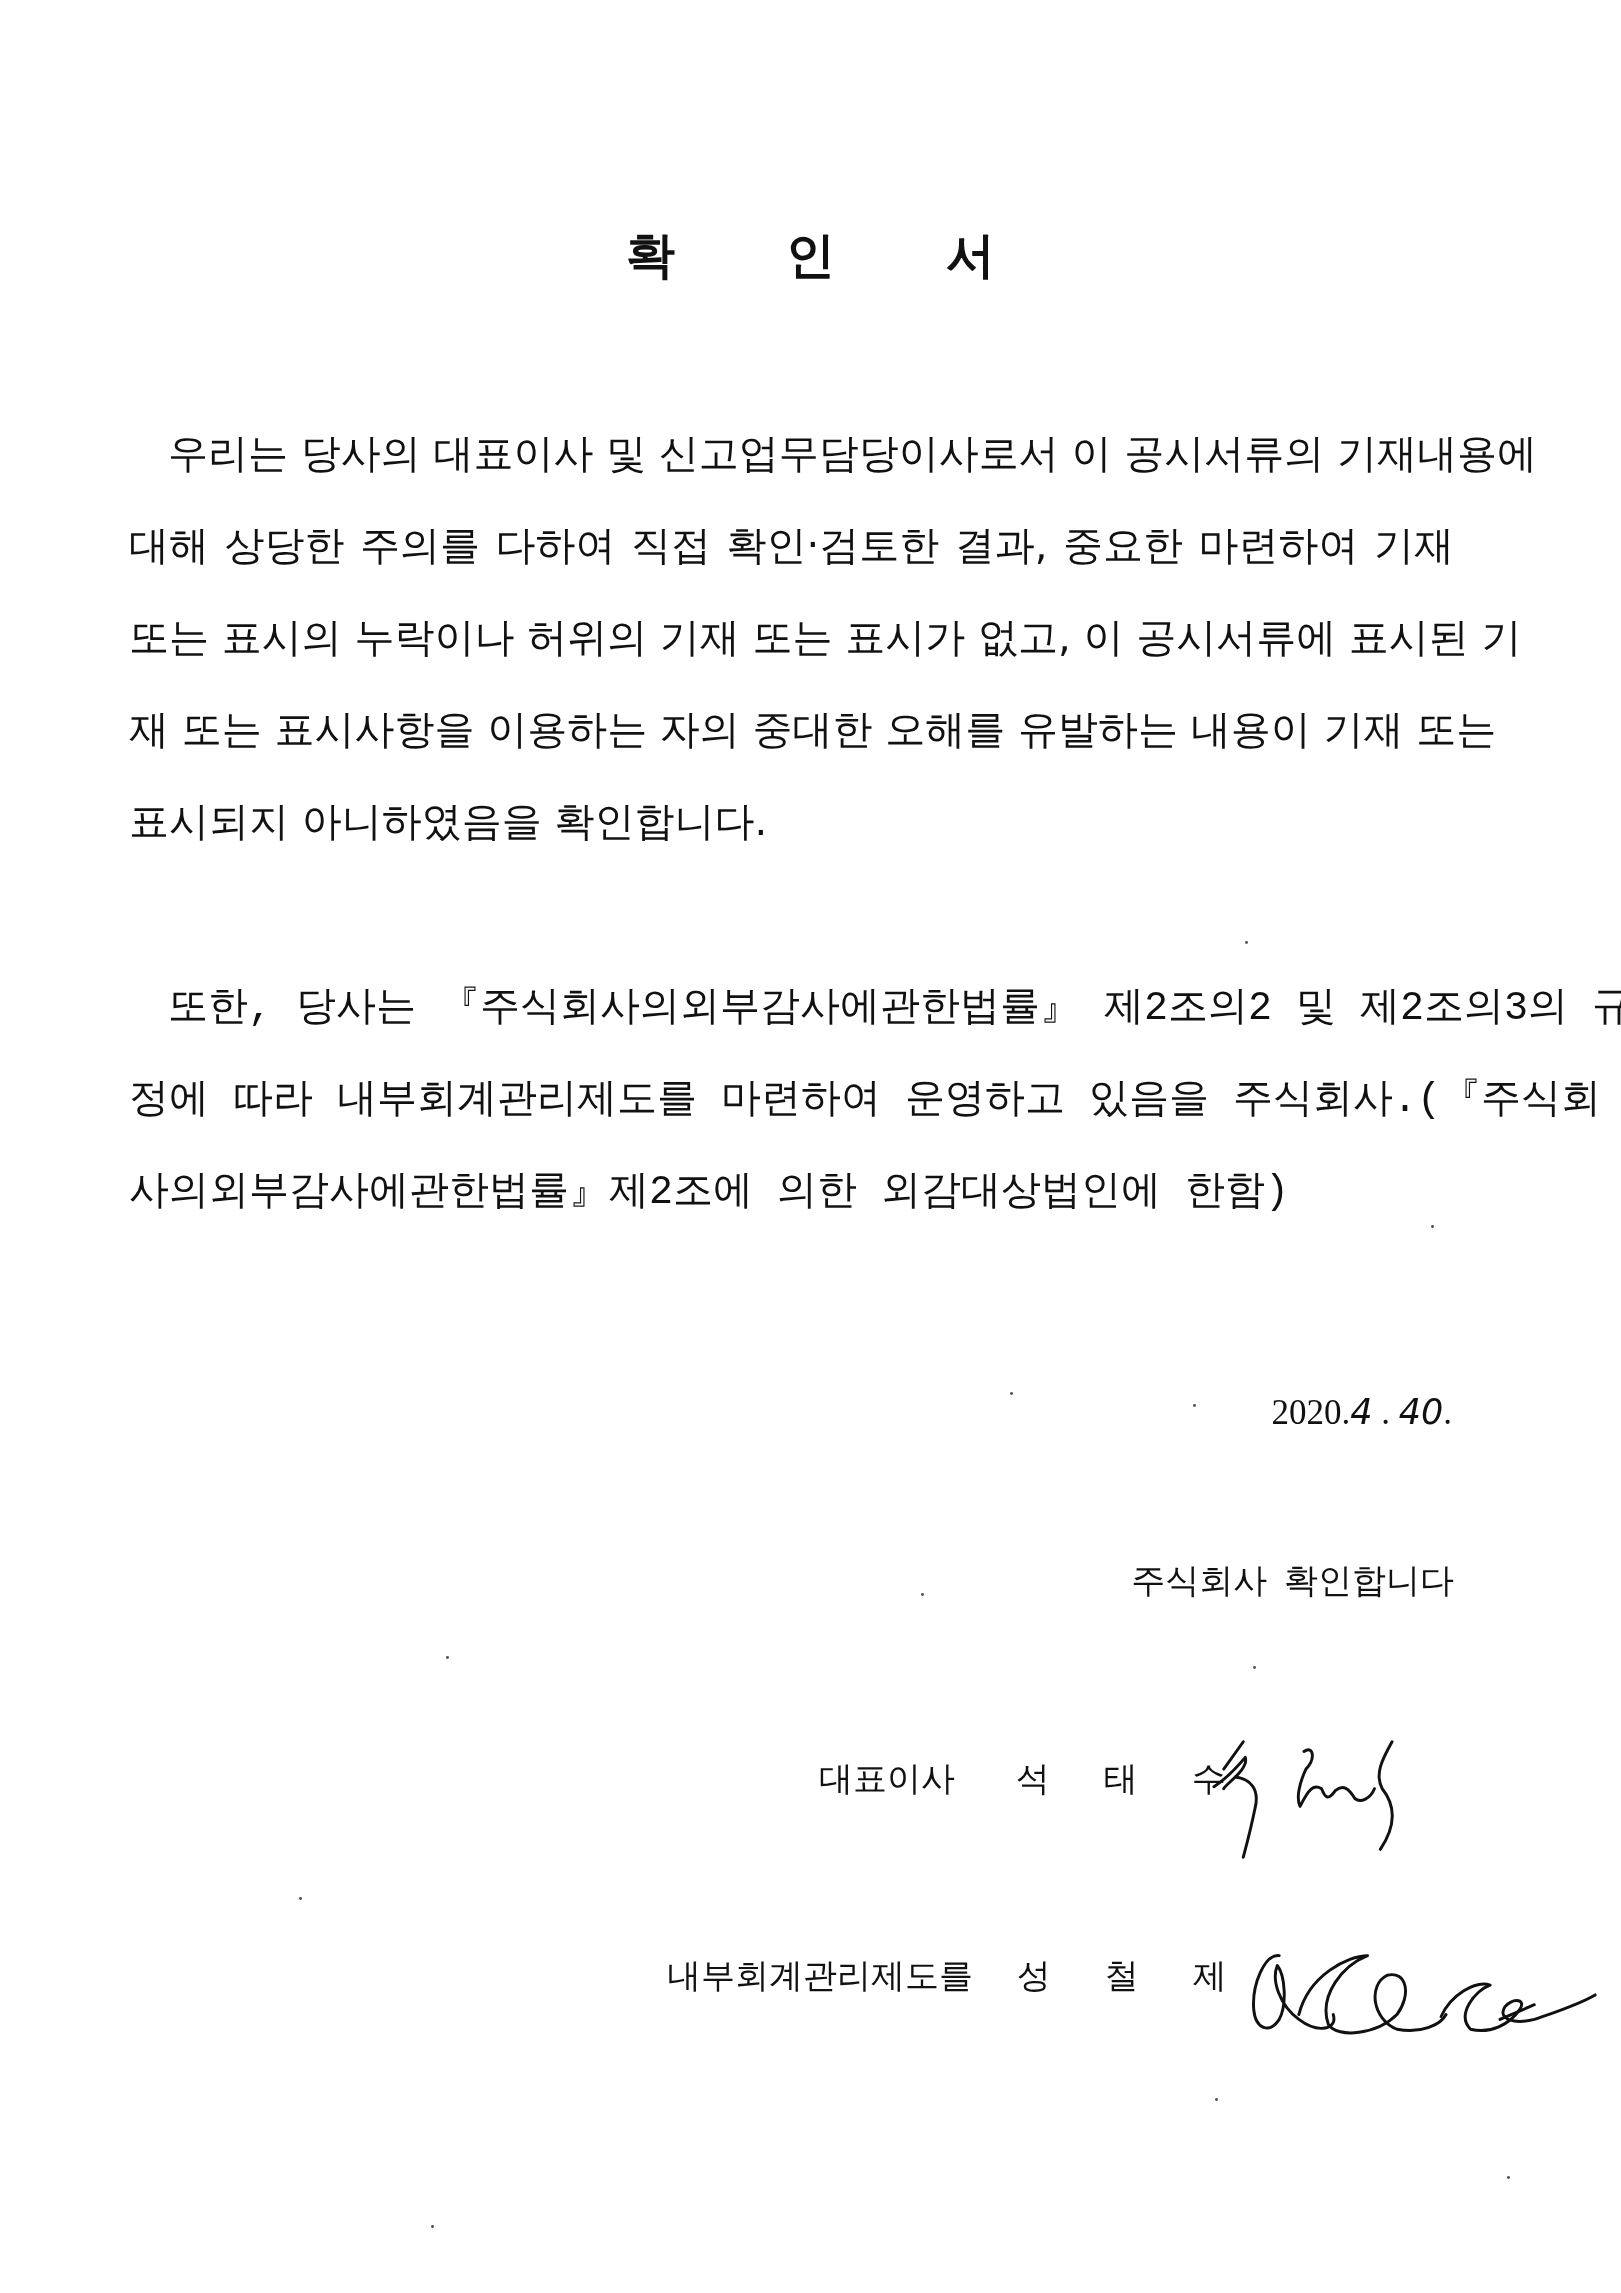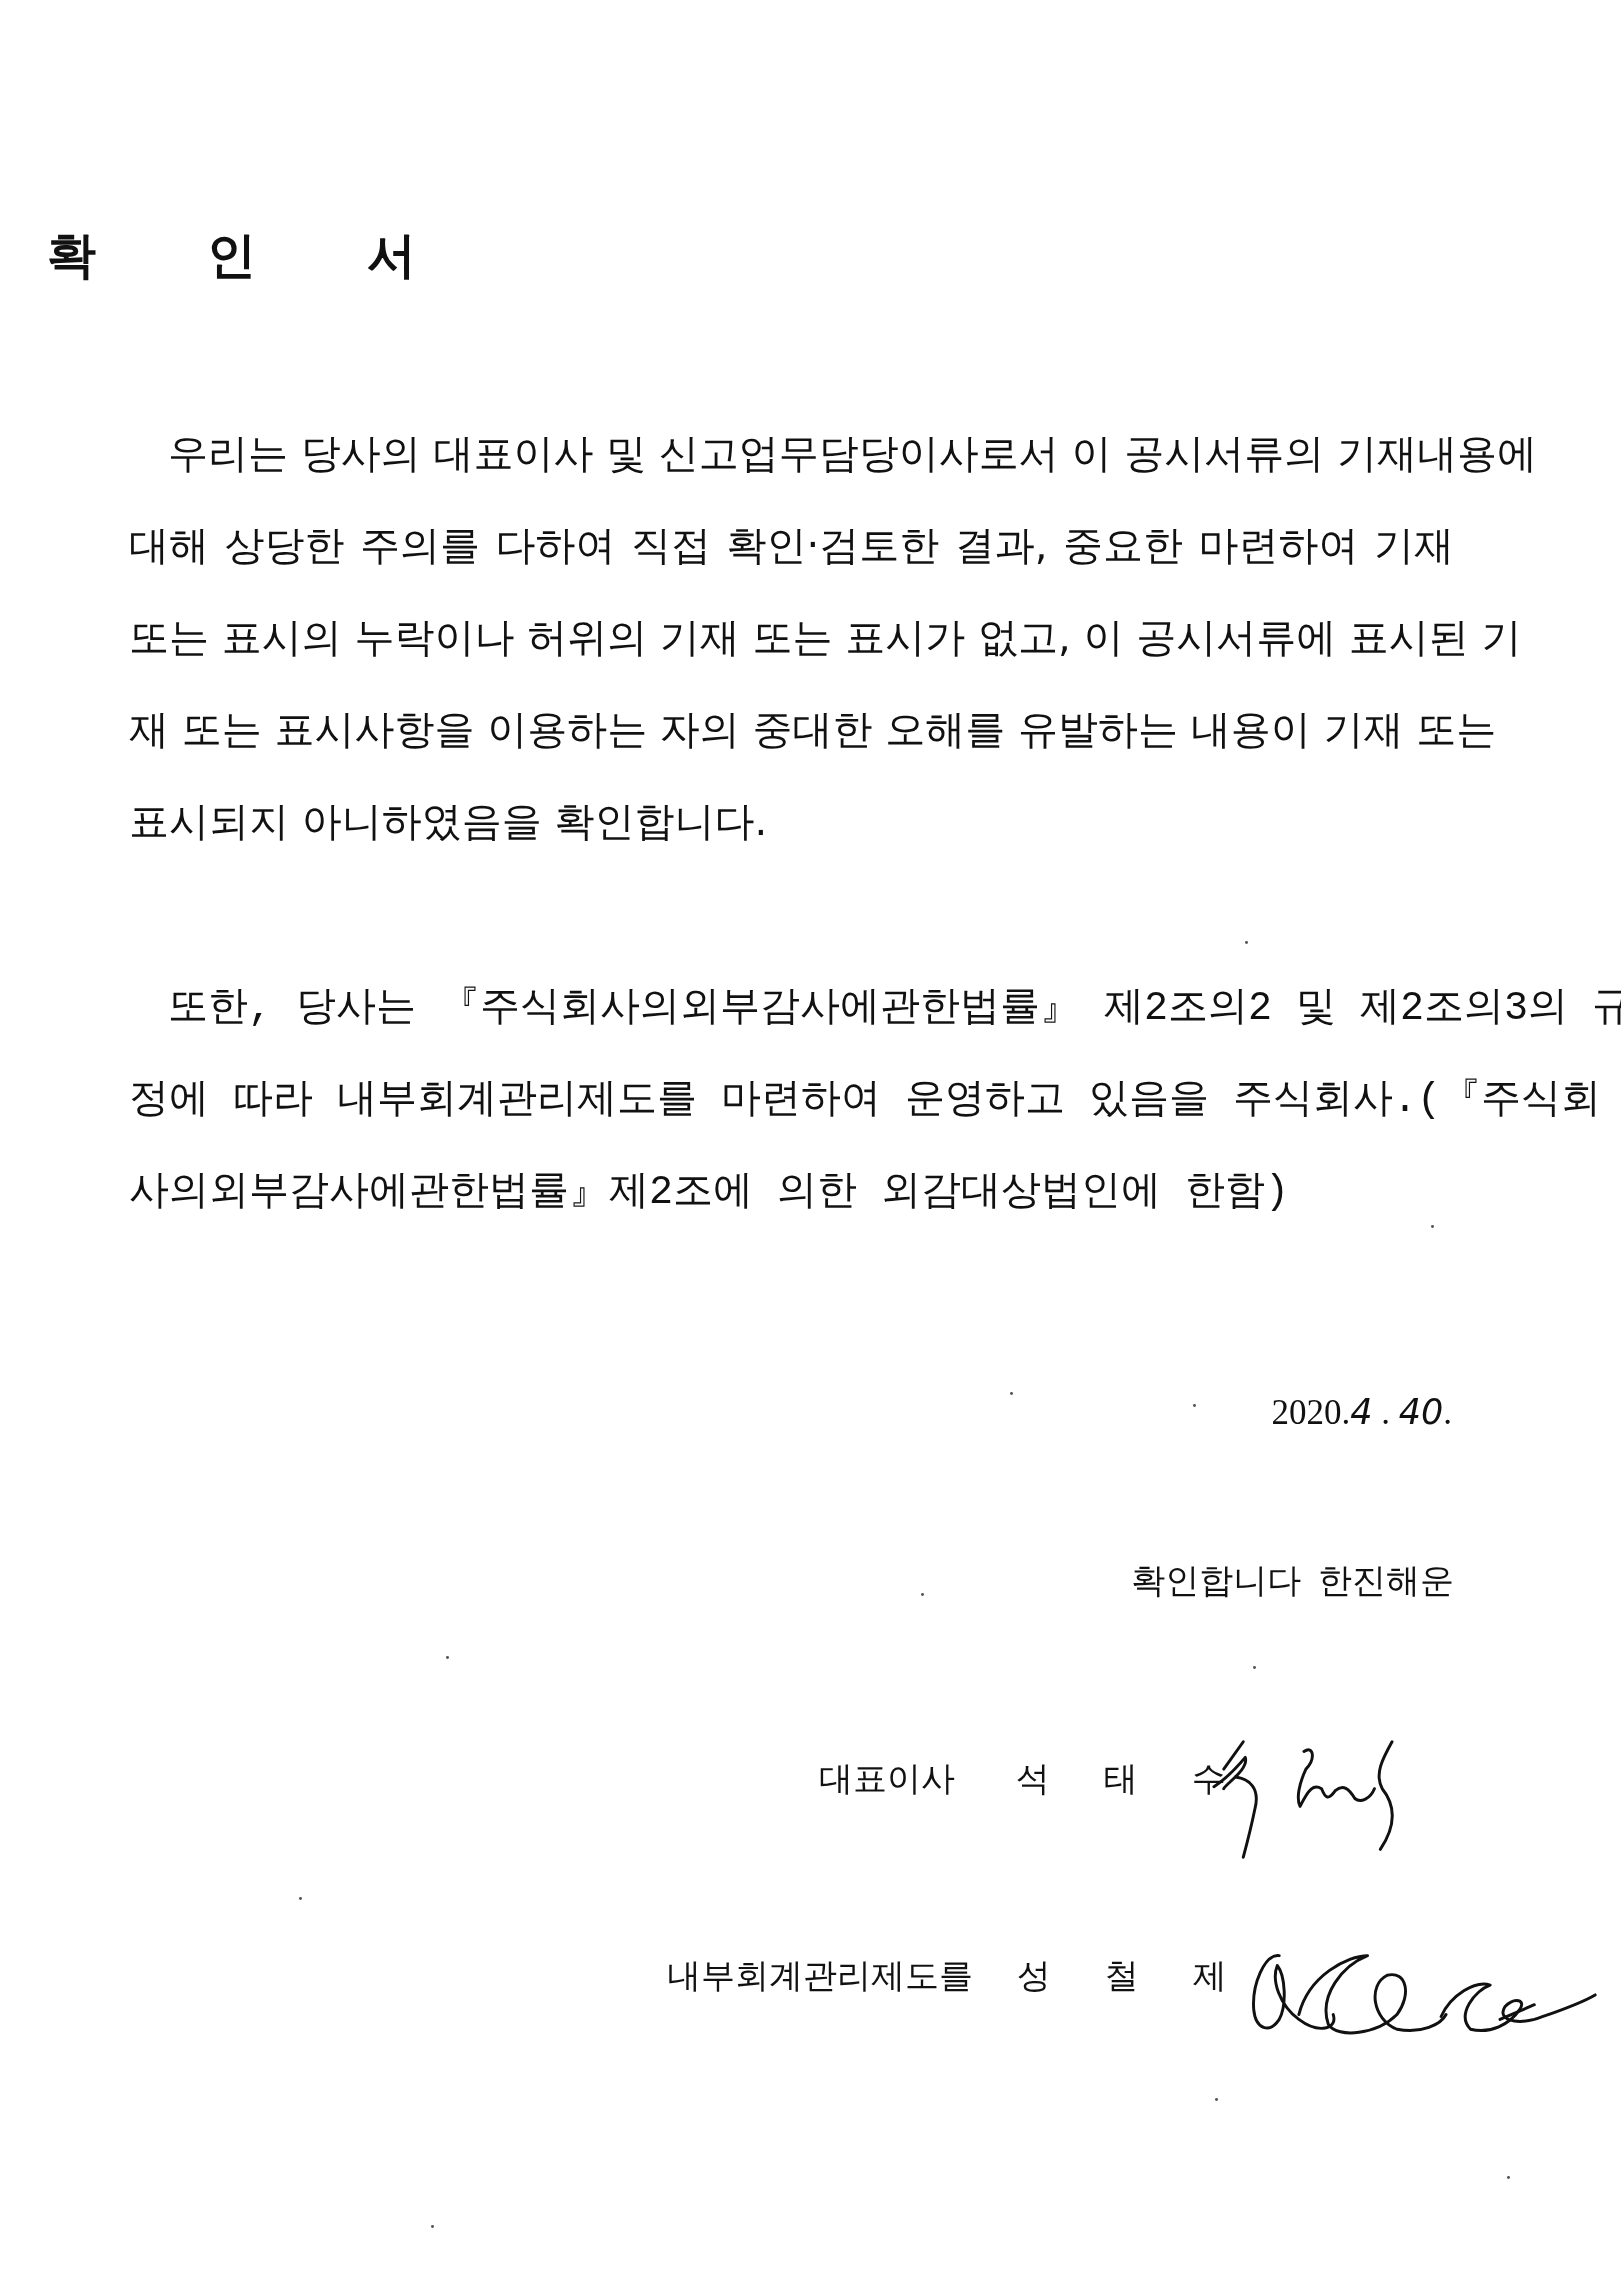--- a/index.html
+++ b/index.html
@@ -18,20 +18,21 @@
     .page {
       position: absolute;
       left: 0; top: 0;
       width: 1621px; height: 2294px;
       background: #ffffff;
     }
     .title {
       position: absolute;
       left: 0; width: 1621px;
       top: 223px;
+      text-align: center;
       font-size: 49px;
       font-weight: bold;
       letter-spacing: 47px;
       padding-left: 47px;
       box-sizing: border-box;
     }
     .para {
       position: absolute;
       left: 129px;
       width: 1325px;
@@ -117,21 +118,21 @@
   </div>
 
   <div class="para p2">
     <span class="line indent">또한, 당사는 『주식회사의외부감사에관한법률』 제2조의2 및 제2조의3의 규</span>
     <span class="line">정에 따라 내부회계관리제도를 마련하여 운영하고 있음을 주식회사.(『주식회</span>
     <span class="line last">사의외부감사에관한법률』제2조에 의한 외감대상법인에 한함)</span>
   </div>
 
   <div class="date"><span>2020.</span><span class="hand">4</span><span> . </span><span class="hand">40</span><span>.</span></div>
 
-  <div class="company">확인합니다 한진해운</div>
+  <div class="company">주식회사 확인합니다</div>
 
   <div class="sig-row row1">
     <span class="role">대표이사</span>
     <span class="name">석 태 수</span>
   </div>
 
   <svg class="signature sig1" viewBox="0 0 290 140">
     <g fill="none" stroke="#111" stroke-width="3" stroke-linecap="round" stroke-linejoin="round">
       <path d="M18 40 L 38 12"></path>
       <path d="M8 58 C 20 50, 30 40, 40 28 C 44 40, 20 55, 18 60"></path>

